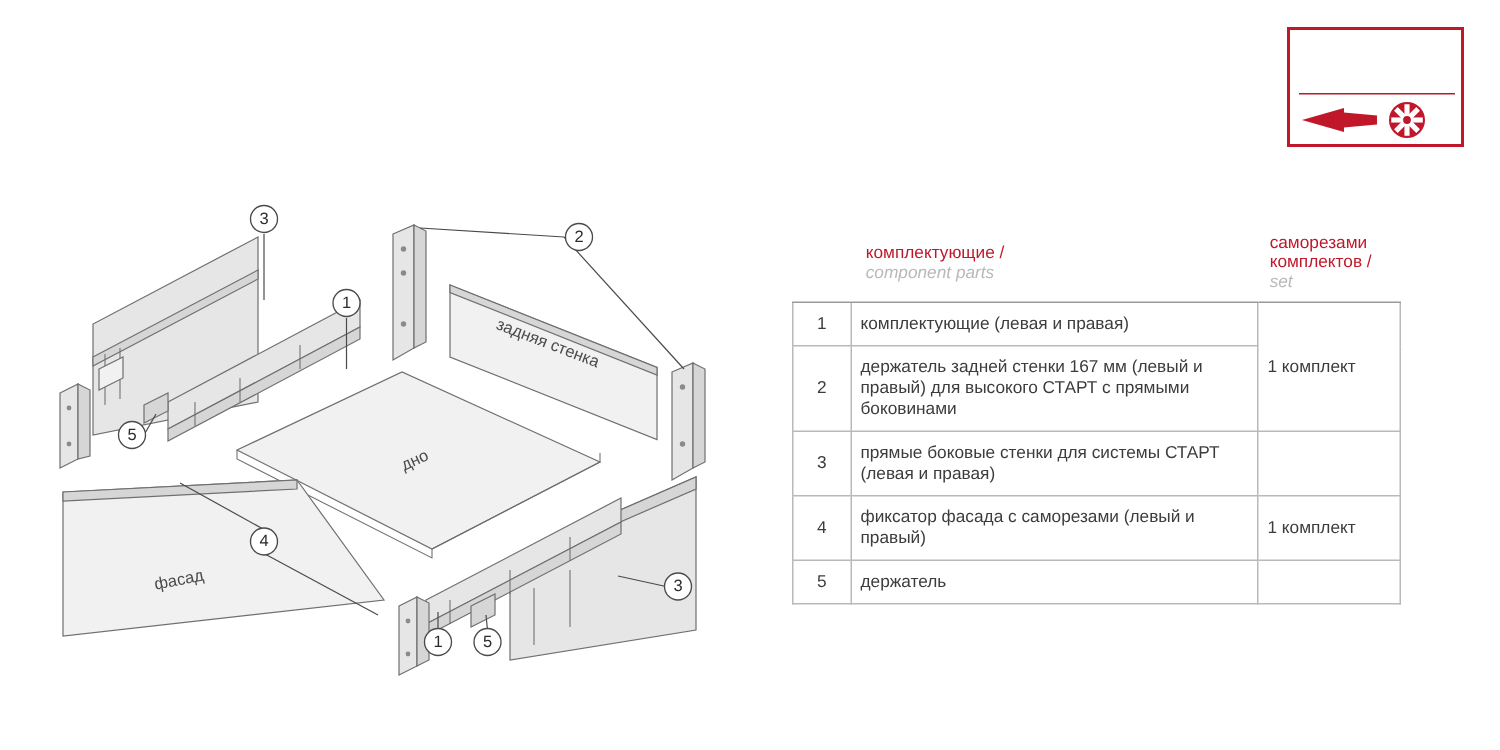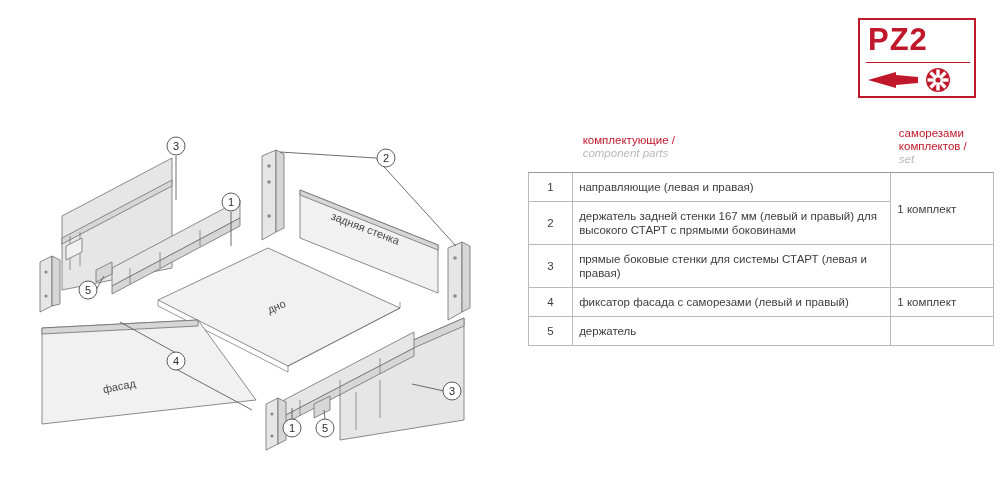--- a/index.html
+++ b/index.html
@@ -74,22 +74,22 @@
     font-size: 11px;
     fill: #4a4a4a;
     font-family: "Liberation Sans", sans-serif;
     text-anchor: middle;
   }
 
   
   #parts-table {
     position: absolute;
     left: 528px;
-    top: 127px;
-    width: 466px;
+    top: 156px;
+    width: 406px;
     border-collapse: collapse;
     font-size: 11.5px;
   }
   #parts-table th, #parts-table td {
     border: 1px solid #b9b9b9;
     vertical-align: middle;
   }
   #parts-table thead th {
     border: none;
     border-bottom: 1px solid #9a9a9a;
@@ -130,21 +130,20 @@
   td.qty {
     padding-left: 8px;
     white-space: nowrap;
     margin-left: 38px;
   }
 </style>
 </head>
 <body>
 
 <div id="pz2-badge">
-  <div class="pz2-text">PZ2</div>
   <div class="pz2-sep"></div>
   <div class="pz2-icons">
     <svg width="104" height="28" viewBox="0 0 104 28">
 
       <g>
         <path d="M2 14 L30 6 L30 22 Z" fill="#c0182a"></path>
         <path d="M30 9 L52 11 L52 17 L30 19 Z" fill="#c0182a"></path>
       </g>
 
       <g>
@@ -312,21 +311,21 @@
       </th>
       <th class="col-qty">
         <span class="hdr-main">саморезами комплектов /</span>
         <span class="hdr-sub">set</span>
       </th>
     </tr>
   </thead>
   <tbody>
     <tr>
       <td class="num">1</td>
-      <td class="name">направляющие (левая и правая)</td>
+      <td class="name">комплектующие (левая и правая)</td>
       <td class="qty" rowspan="2">1 комплект</td>
     </tr>
     <tr>
       <td class="num">2</td>
       <td class="name">держатель задней стенки 167 мм (левый и правый) для высокого СТАРТ с прямыми боковинами</td>
     </tr>
     <tr>
       <td class="num">3</td>
       <td class="name">прямые боковые стенки для системы СТАРТ (левая и правая)</td>
       <td class="qty"></td>

